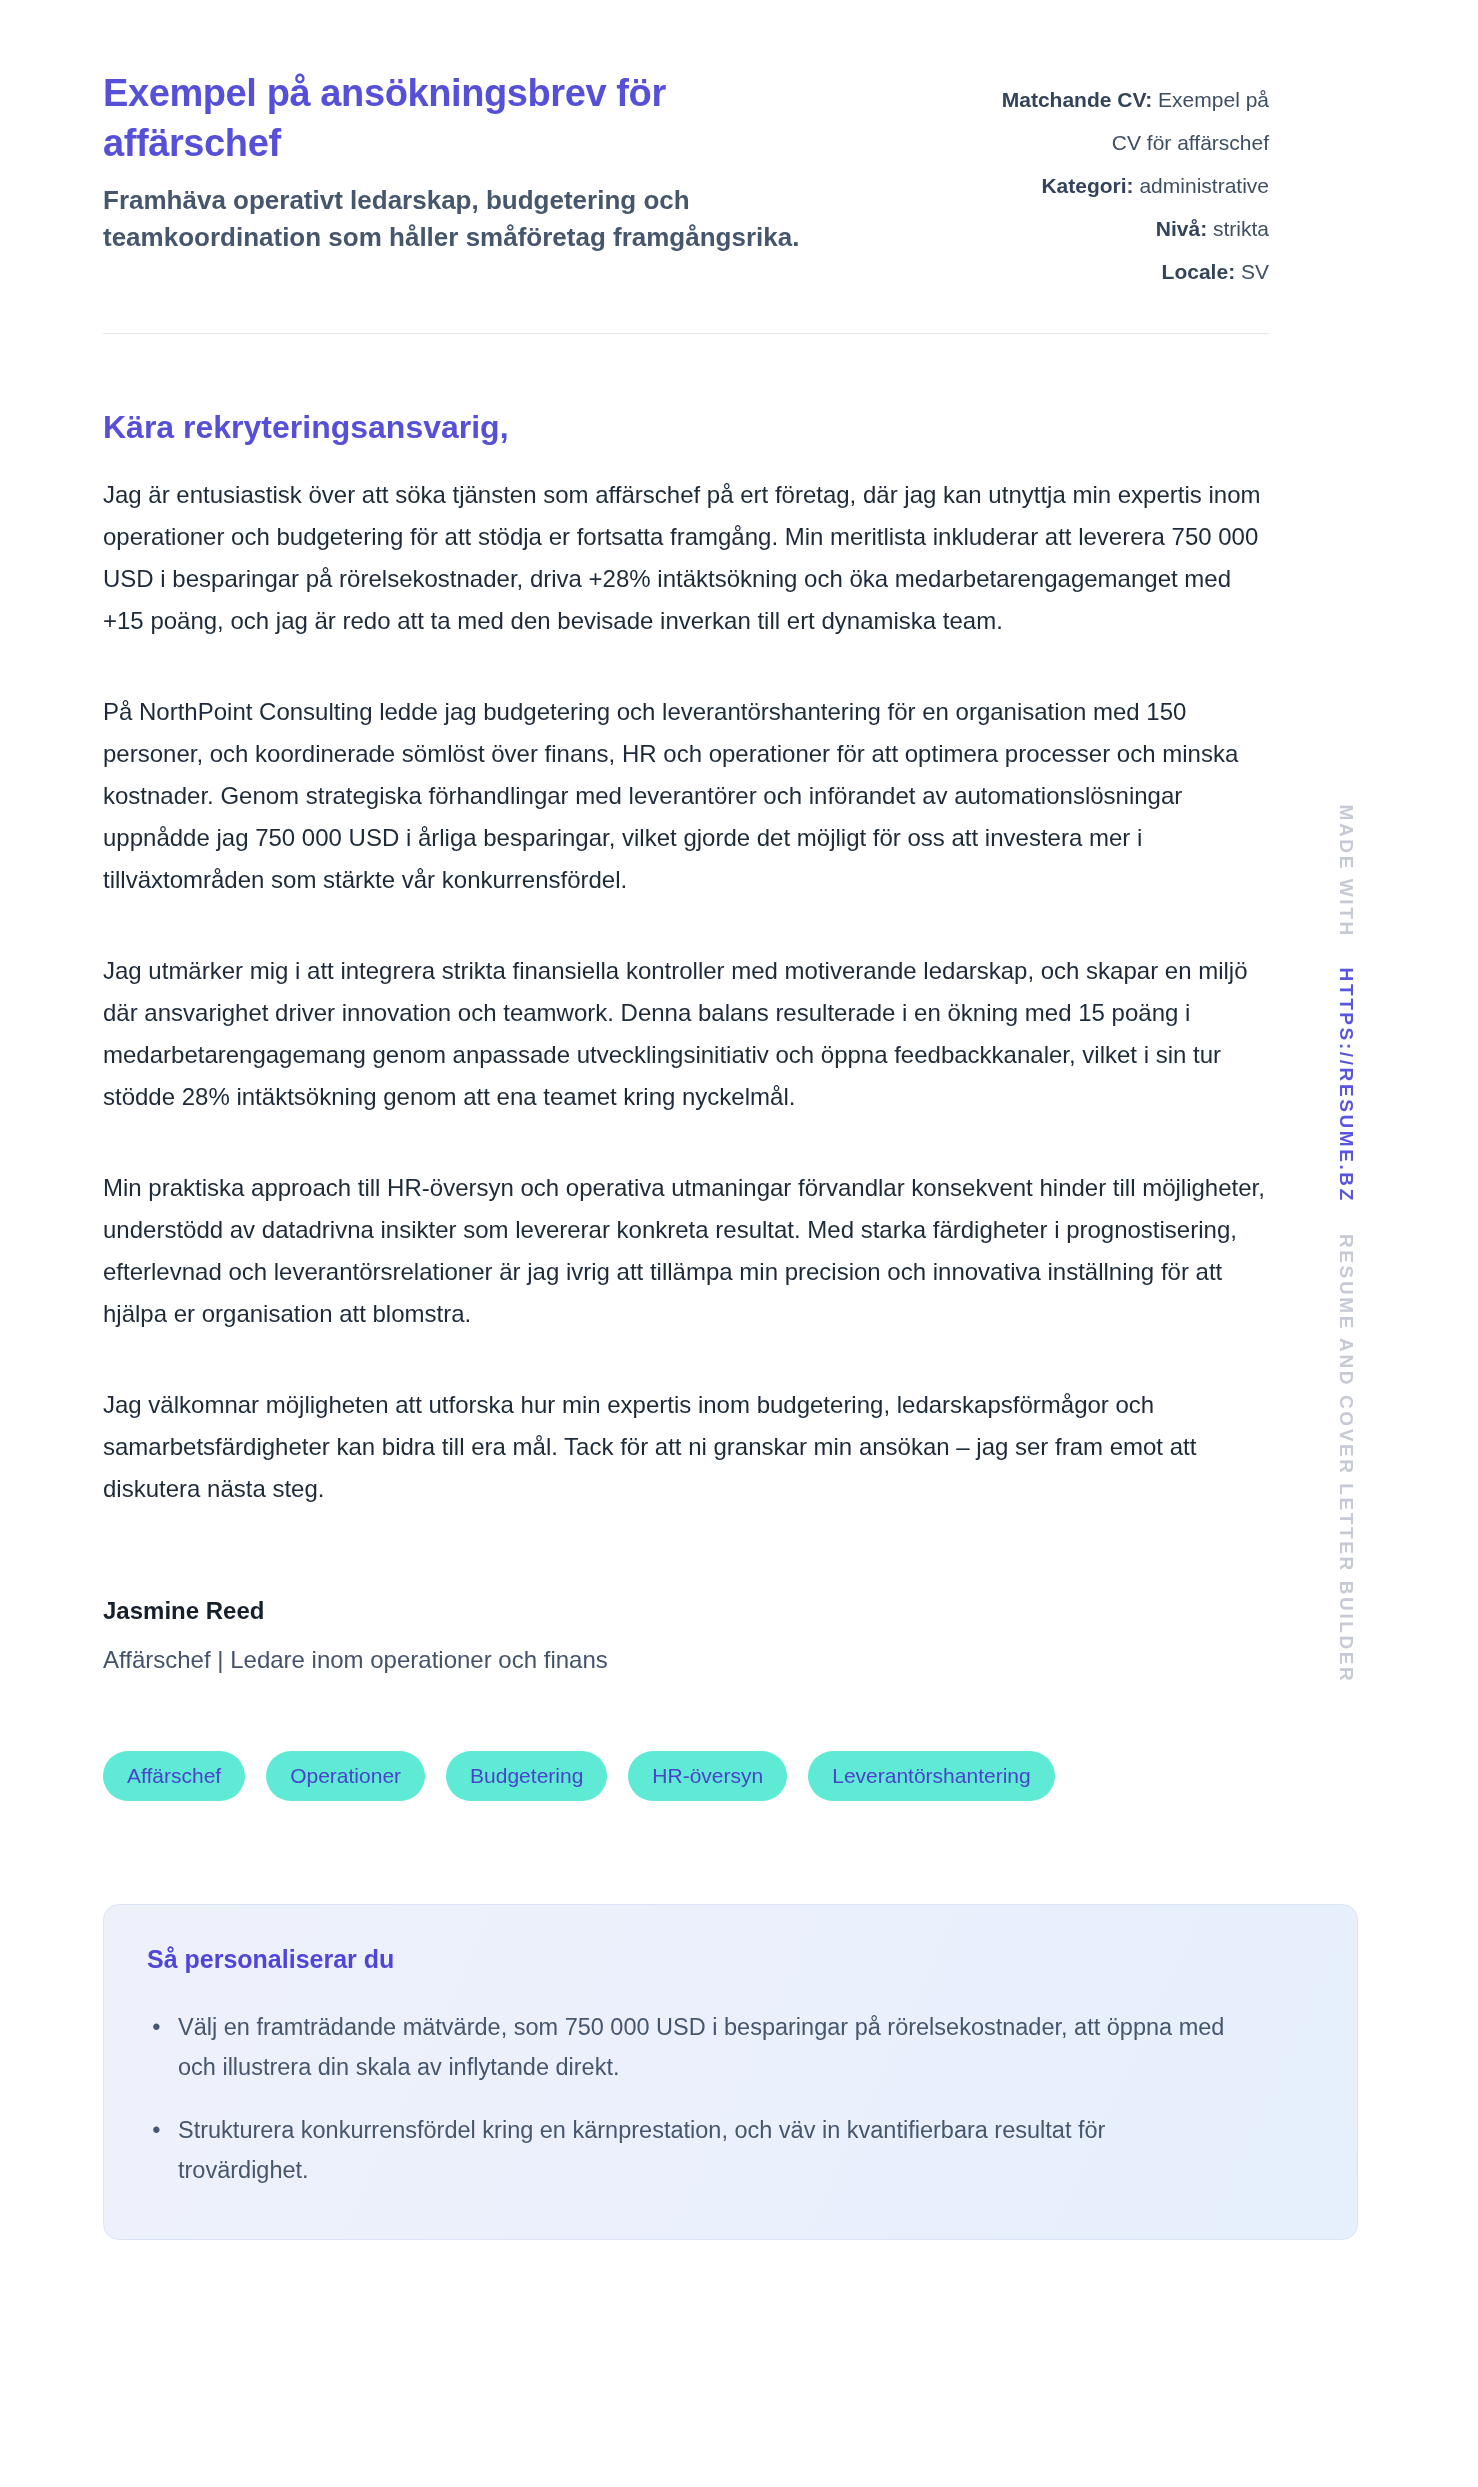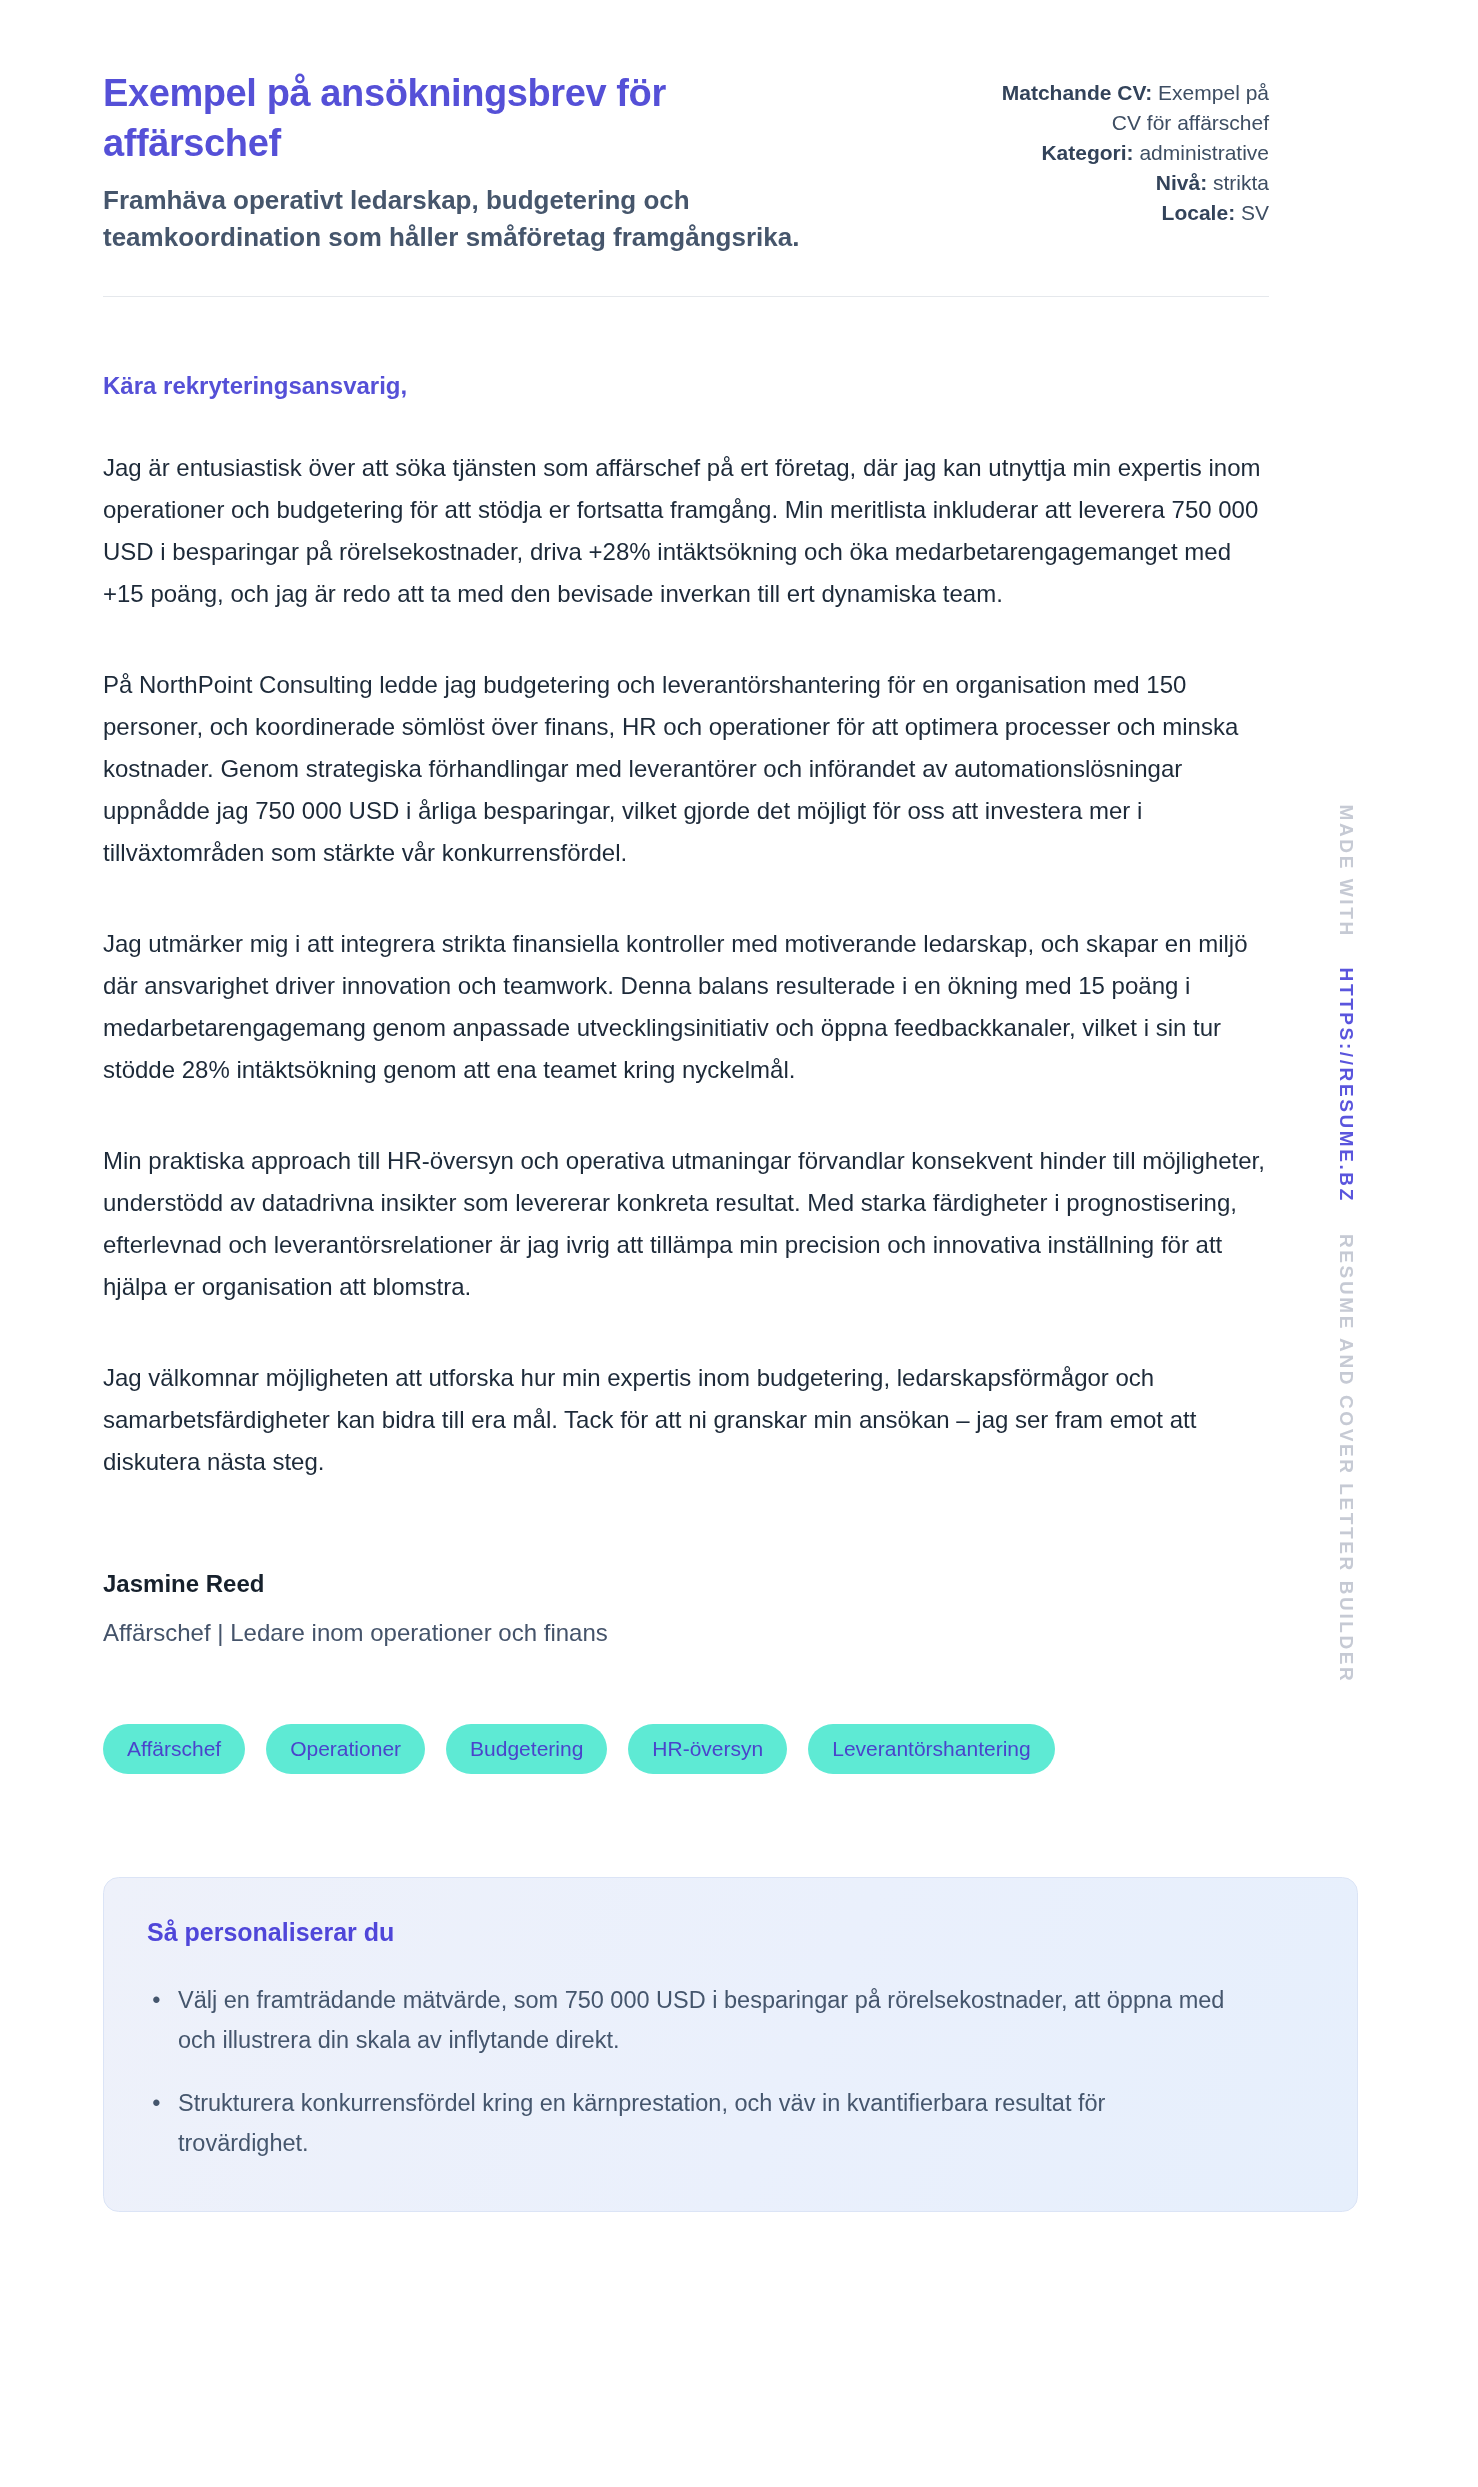--- a/index.html
+++ b/index.html
@@ -17,30 +17,30 @@
   .page-title {
     font-size:38px; line-height:50px; font-weight:700;
     color:#5550d7; letter-spacing:-0.4px;
   }
   .page-subtitle {
     margin-top:14px; font-size:26px; line-height:37px;
     font-weight:700; color:#46566c;
   }
   .meta {
     width:270px; margin-top:10.4px; text-align:right;
-    font-size:21px; line-height:30px; color:#3e4e63;
+    font-size:21px; line-height:43px; color:#3e4e63;
   }
   .meta b { color:#33435a; }
   .meta a { color:#3e4e63; text-decoration:none; }
 
   .divider { border:none; border-top:1.7px solid #e5e8ec; margin-top:40px; }
 
   
   .letter { margin-top:75px; }
-  .greeting { color:#5550d7; font-weight:700; font-size:24px; margin-bottom:47px; }
+  .greeting { color:#5550d7; font-weight:700; font-size:32px; margin-bottom:28px; }
   .para { font-size:24px; line-height:42px; margin-bottom:49px; max-width:1255px; color:#1d2a39; }
 
   .signature { margin-top:87px; }
   .sig-name { font-size:24px; font-weight:700; color:#16202c; }
   .sig-title { margin-top:21px; font-size:24px; color:#44536a; }
 
   
   .tags { margin-top:77px; display:flex; gap:21px; }
   .tag {
     display:inline-block; background:#5eead4; color:#4a44cb;

